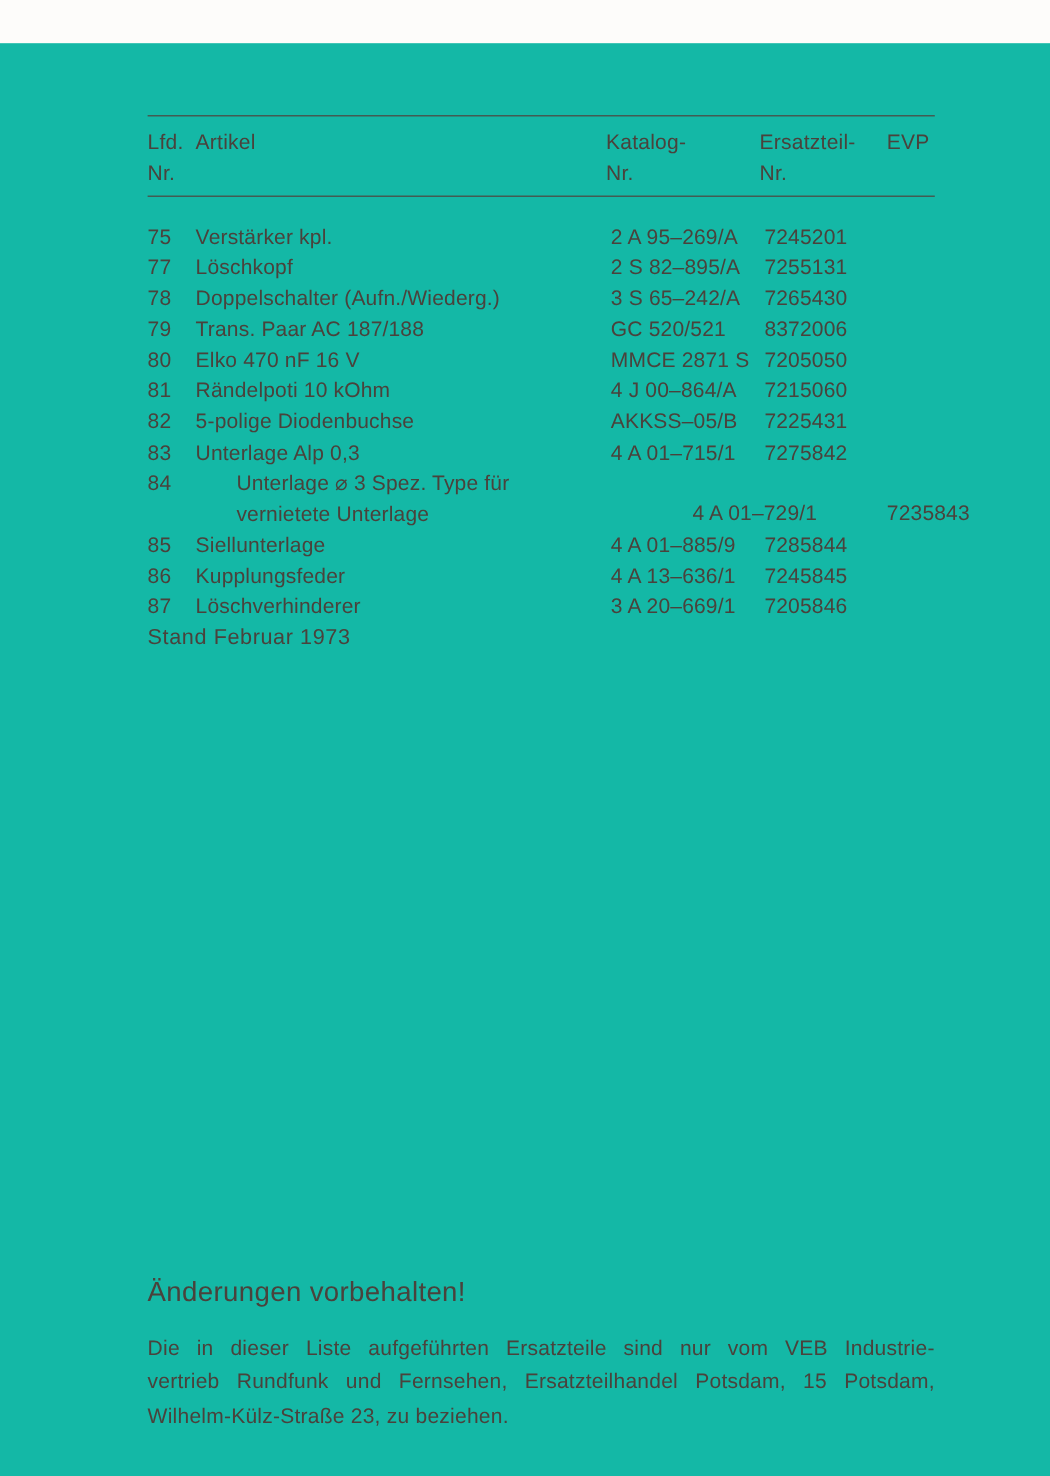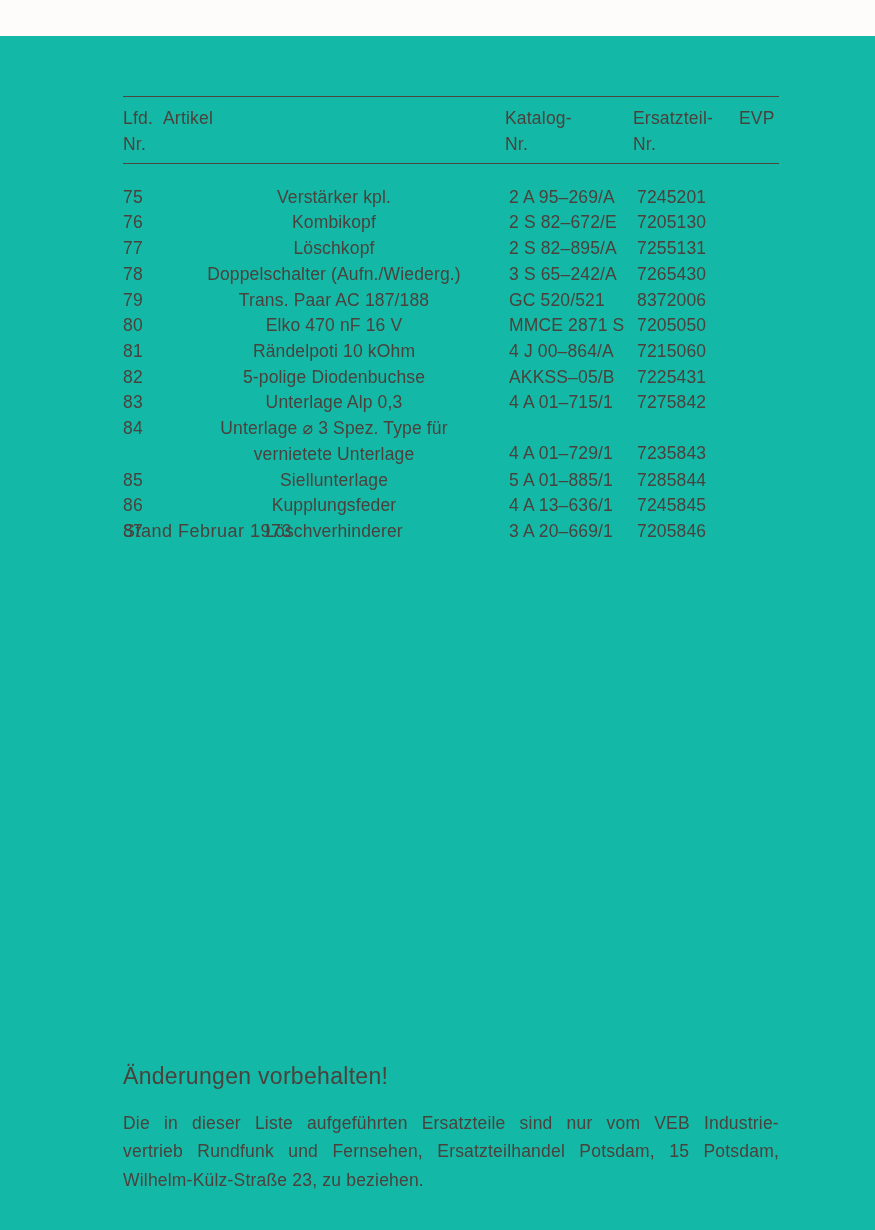--- a/index.html
+++ b/index.html
@@ -75,28 +75,28 @@
     font-size: 17.5px;
     line-height: 1.47;
     letter-spacing: 0.15px;
     min-height: 25.5px;
   }
   .trow .c-num {
     color: #4a423c;
   }
   .trow .c-art {
     padding-right: 4px;
-    text-align: center;
   }
   .trow .c-kat,
   .trow .c-ers {
     white-space: nowrap;
   }
   .trow.two-line {
     min-height: 51px;
+    gap: 34px;
   }
   .art-l2 {
     display: block;
   }
   .kat-shift {
     display: block;
     padding-top: 25px;
   }
 
   .stand {
@@ -167,27 +167,20 @@
 
     <div class="tbody">
         <div class="trow">
           <div class="c-num">75</div>
           <div class="c-art"><span>Verstärker kpl.</span></div>
           <div class="c-kat"><span>2 A 95–269/A</span></div>
           <div class="c-ers"><span>7245201</span></div>
           <div class="c-evp"></div>
         </div>
         <div class="trow">
-          <div class="c-num">76</div>
-          <div class="c-art"><span>Kombikopf</span></div>
-          <div class="c-kat"><span>2 S 82–672/E</span></div>
-          <div class="c-ers"><span>7205130</span></div>
-          <div class="c-evp"></div>
-        </div>
-        <div class="trow">
           <div class="c-num">77</div>
           <div class="c-art"><span>Löschkopf</span></div>
           <div class="c-kat"><span>2 S 82–895/A</span></div>
           <div class="c-ers"><span>7255131</span></div>
           <div class="c-evp"></div>
         </div>
         <div class="trow">
           <div class="c-num">78</div>
           <div class="c-art"><span>Doppelschalter  (Aufn./Wiederg.)</span></div>
           <div class="c-kat"><span>3 S 65–242/A</span></div>
@@ -236,21 +229,21 @@
             <span class="kat-shift">4 A 01–729/1</span>
           </div>
           <div class="c-ers">
             <span class="kat-shift">7235843</span>
           </div>
           <div class="c-evp"></div>
         </div>
         <div class="trow">
           <div class="c-num">85</div>
           <div class="c-art"><span>Siellunterlage</span></div>
-          <div class="c-kat"><span>5 A 01–885/1</span></div>
+          <div class="c-kat"><span>4 A 01–885/9</span></div>
           <div class="c-ers"><span>7285844</span></div>
           <div class="c-evp"></div>
         </div>
         <div class="trow">
           <div class="c-num">86</div>
           <div class="c-art"><span>Kupplungsfeder</span></div>
           <div class="c-kat"><span>4 A 13–636/1</span></div>
           <div class="c-ers"><span>7245845</span></div>
           <div class="c-evp"></div>
         </div>

